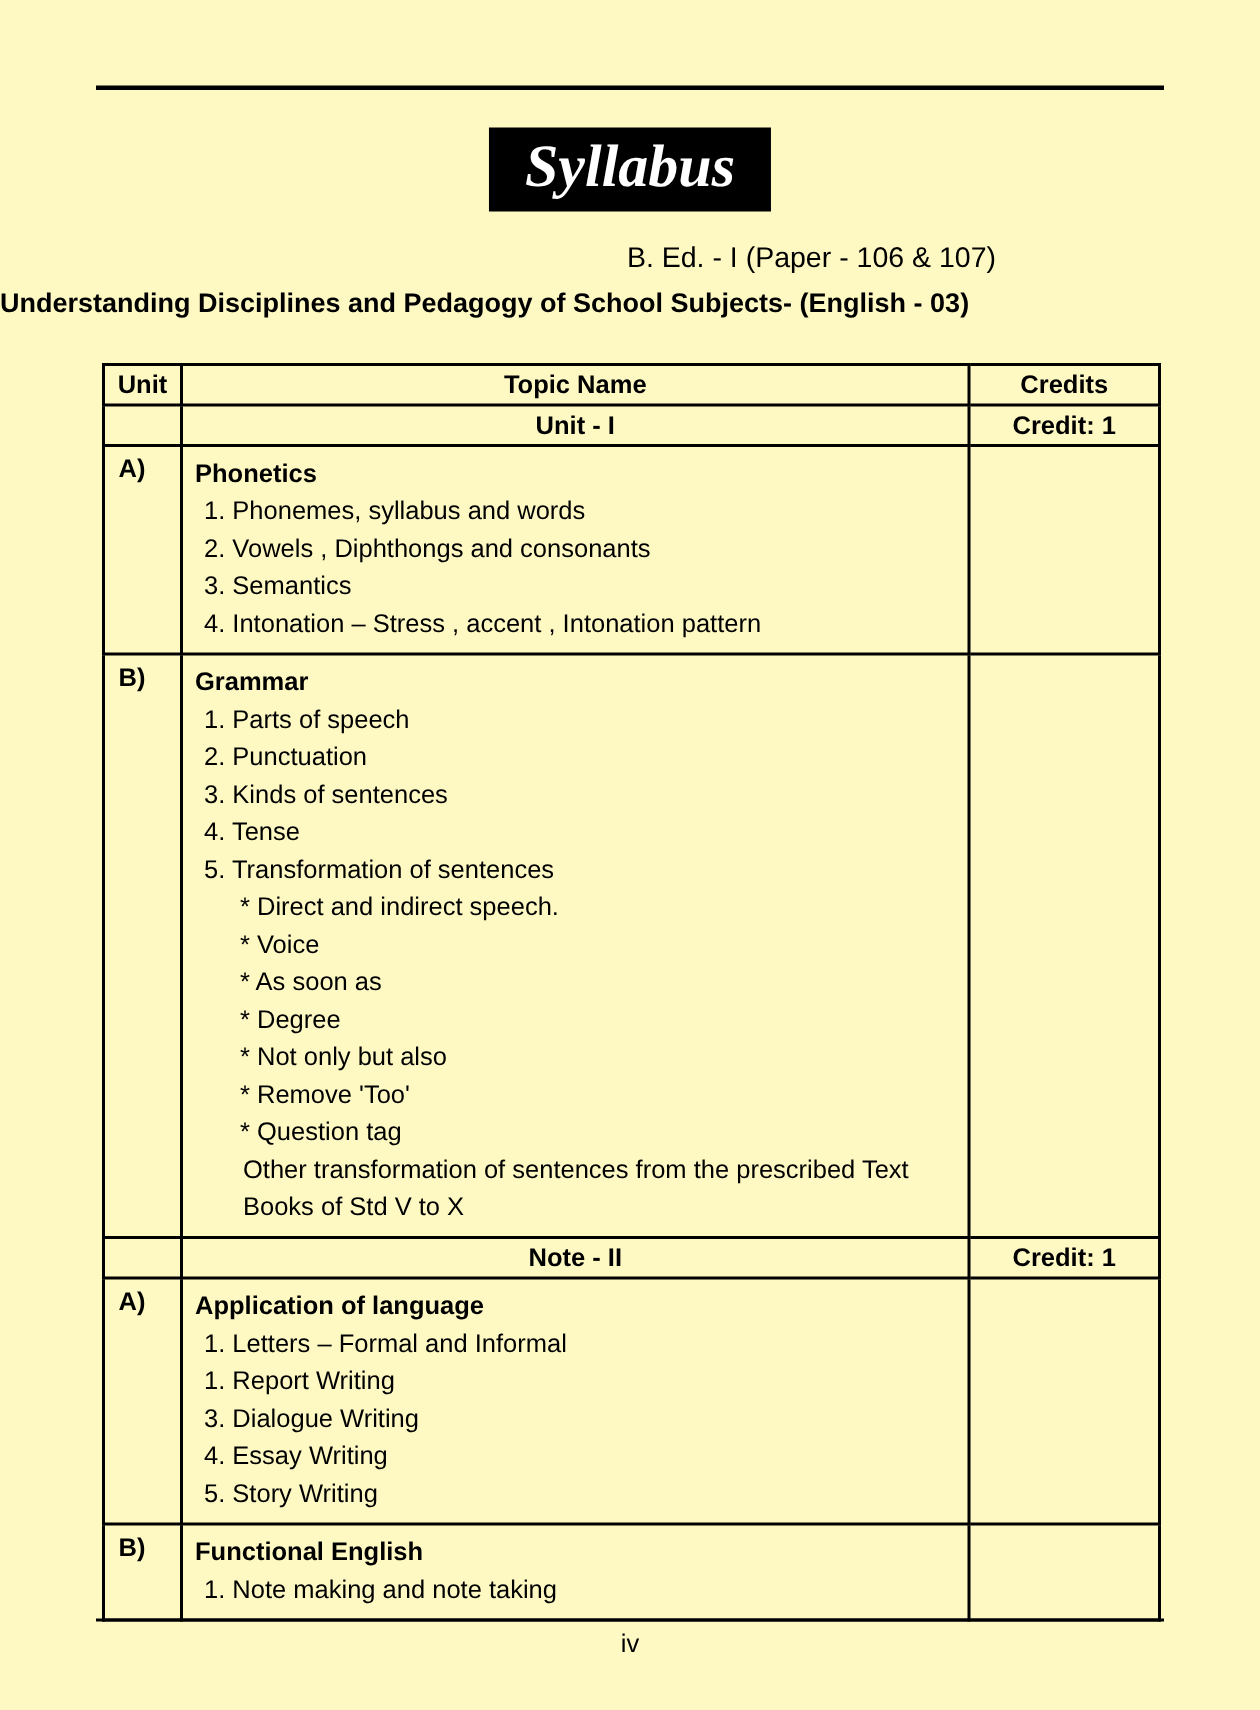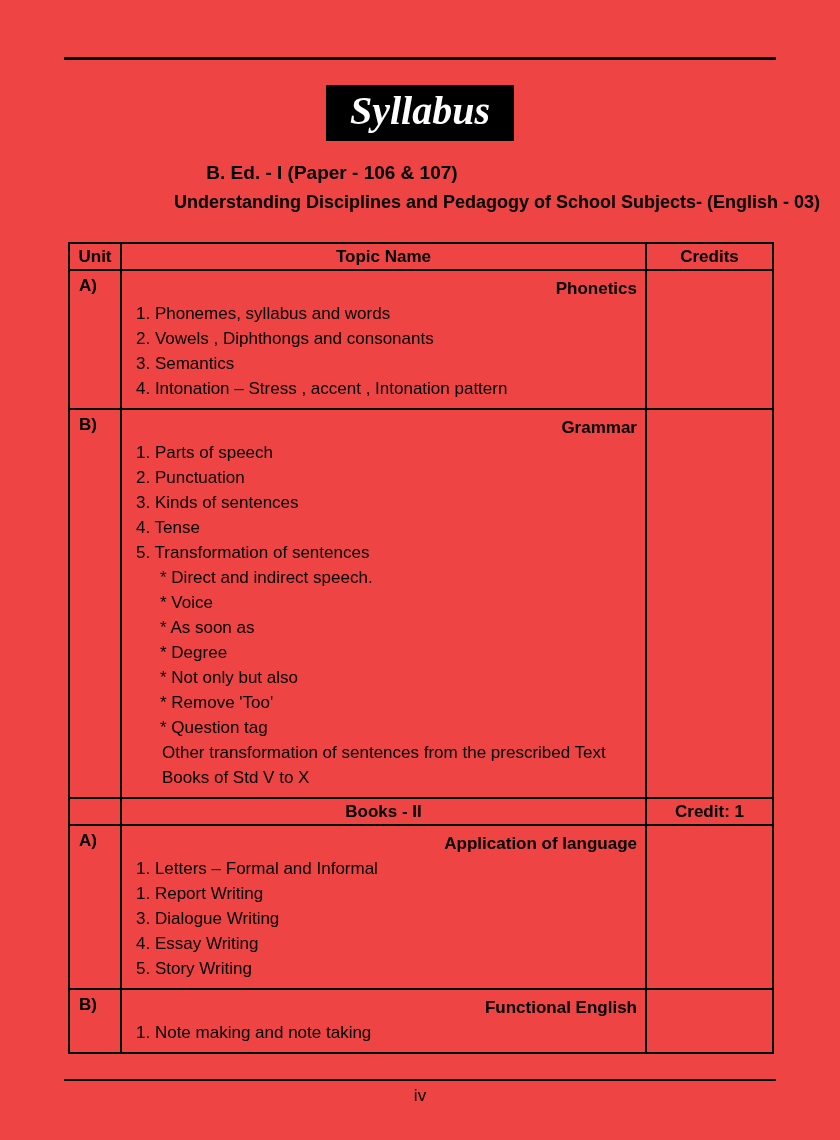--- a/index.html
+++ b/index.html
@@ -1,21 +1,21 @@
 <!DOCTYPE html>
 <html><head>
 <meta charset="utf-8">
 <style>
   * { box-sizing: border-box; margin: 0; padding: 0; }
   html, body { background: #ffffff; }
   .page {
     position: relative;
     width: 840px;
     height: 1140px;
-    background: #ef4444;
+    background: #fef9c3;
     font-family: "Liberation Sans", sans-serif;
     color: #000;
     overflow: hidden;
   }
   .top-rule {
     position: absolute; left: 64px; top: 57px;
     width: 712px; height: 3px; background: #000;
   }
   .banner {
     position: absolute; top: 85px; left: 420px;
@@ -23,25 +23,25 @@
     background: #000; padding: 2px 24px 6px 24px;
   }
   .banner-text {
     font-family: "Liberation Serif", serif;
     font-style: italic; font-weight: 700;
     color: #fff; font-size: 40px; line-height: 48px;
     display: inline-block;
   }
   .h1 {
     position: absolute; top: 162px; left: 0; width: 664px;
-    text-align: center; font-weight: 700; font-size: 19px;
+    text-align: right; font-weight: 400; font-size: 19px;
   }
   .h2 {
     position: absolute; top: 192px; left: 0; width: 820px;
-    text-align: right; font-weight: 700; font-size: 18px;
+    text-align: left; font-weight: 700; font-size: 18px;
   }
   table.syllabus {
     position: absolute; top: 242px; left: 68px;
     width: 704px; border-collapse: collapse;
     table-layout: fixed;
     border-radius: 26px;
   }
   table.syllabus td {
     border: 2px solid #000;
     vertical-align: top;
@@ -56,21 +56,21 @@
     padding: 2px 3px 1px 3px;
     vertical-align: middle;
     text-align: center;
   }
   td.label-cell {
     font-weight: 700;
     padding: 5px 0 0 9px;
   }
   td.topic-cell { padding: 5px 8px 7px 8px; }
   .topic-title {
-    text-align: right; font-weight: 700; line-height: 25px;
+    text-align: left; font-weight: 700; line-height: 25px;
   }
   .item { line-height: 25px; padding-left: 6px; }
   .item.sub { padding-left: 30px; }
   .note { line-height: 25px; max-width: 482px; margin-left: 32px; }
   .bottom-rule {
     position: absolute; left: 64px; top: 1079px;
     width: 712px; height: 2px; background: #000;
   }
   .page-num {
     position: absolute; top: 1086px; left: 0; width: 840px;
@@ -98,20 +98,25 @@
         <col class="col-credits">
     </colgroup>
 
     <tbody>
         <tr class="head-row">
       <td>Unit</td>
       <td>Topic Name</td>
       <td>Credits</td>
     </tr>
 
+    <tr class="unit-row">
+      <td></td>
+      <td>Unit - I</td>
+      <td>Credit: 1</td>
+    </tr>
 
     <tr>
       <td class="label-cell">A)</td>
       <td class="topic-cell">
         <div class="topic-title">Phonetics</div>
         <div class="item">1. Phonemes, syllabus and words</div>
         <div class="item">2. Vowels , Diphthongs and consonants</div>
         <div class="item">3. Semantics</div>
         <div class="item">4. Intonation – Stress , accent , Intonation pattern</div>
       </td>
@@ -134,21 +139,21 @@
         <div class="item sub">* Not only but also</div>
         <div class="item sub">* Remove 'Too'</div>
         <div class="item sub">* Question tag</div>
         <div class="note">Other transformation of sentences from the prescribed Text Books of Std V to X</div>
       </td>
       <td></td>
     </tr>
 
     <tr class="unit-row">
       <td></td>
-      <td>Books - II</td>
+      <td>Note - II</td>
       <td>Credit: 1</td>
     </tr>
 
     <tr>
       <td class="label-cell">A)</td>
       <td class="topic-cell">
         <div class="topic-title">Application of language</div>
         <div class="item">1. Letters – Formal and Informal</div>
         <div class="item">1. Report Writing</div>
         <div class="item">3. Dialogue Writing</div>

